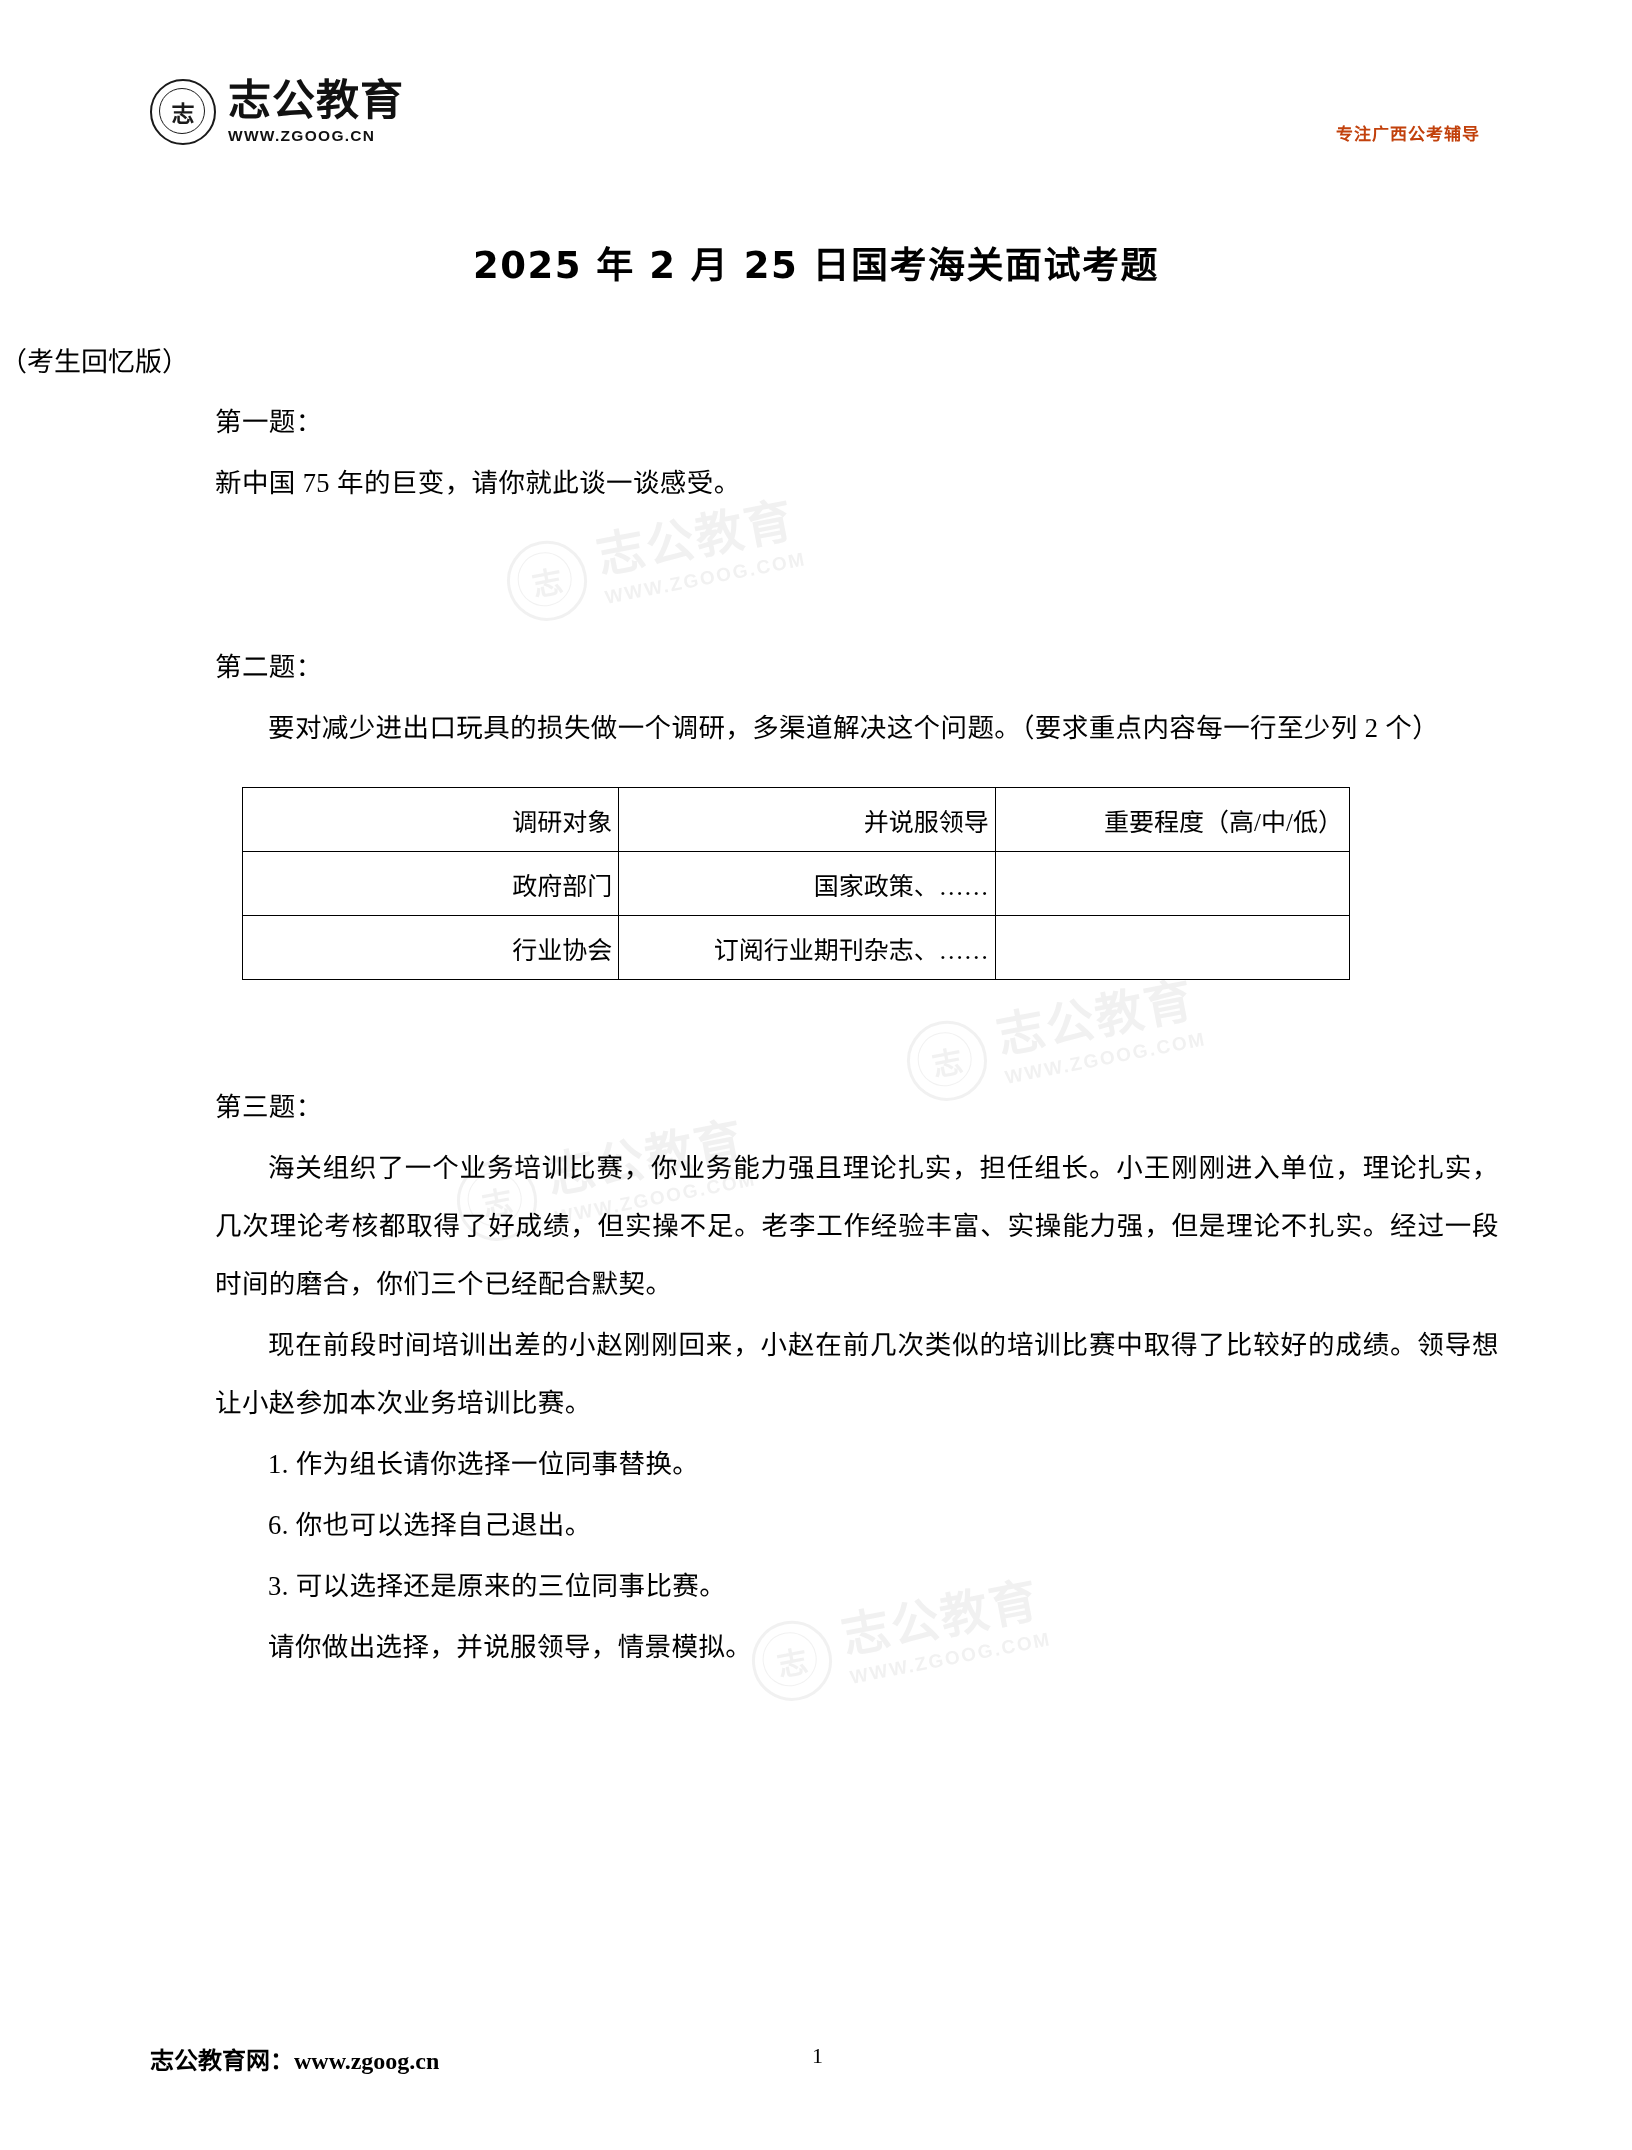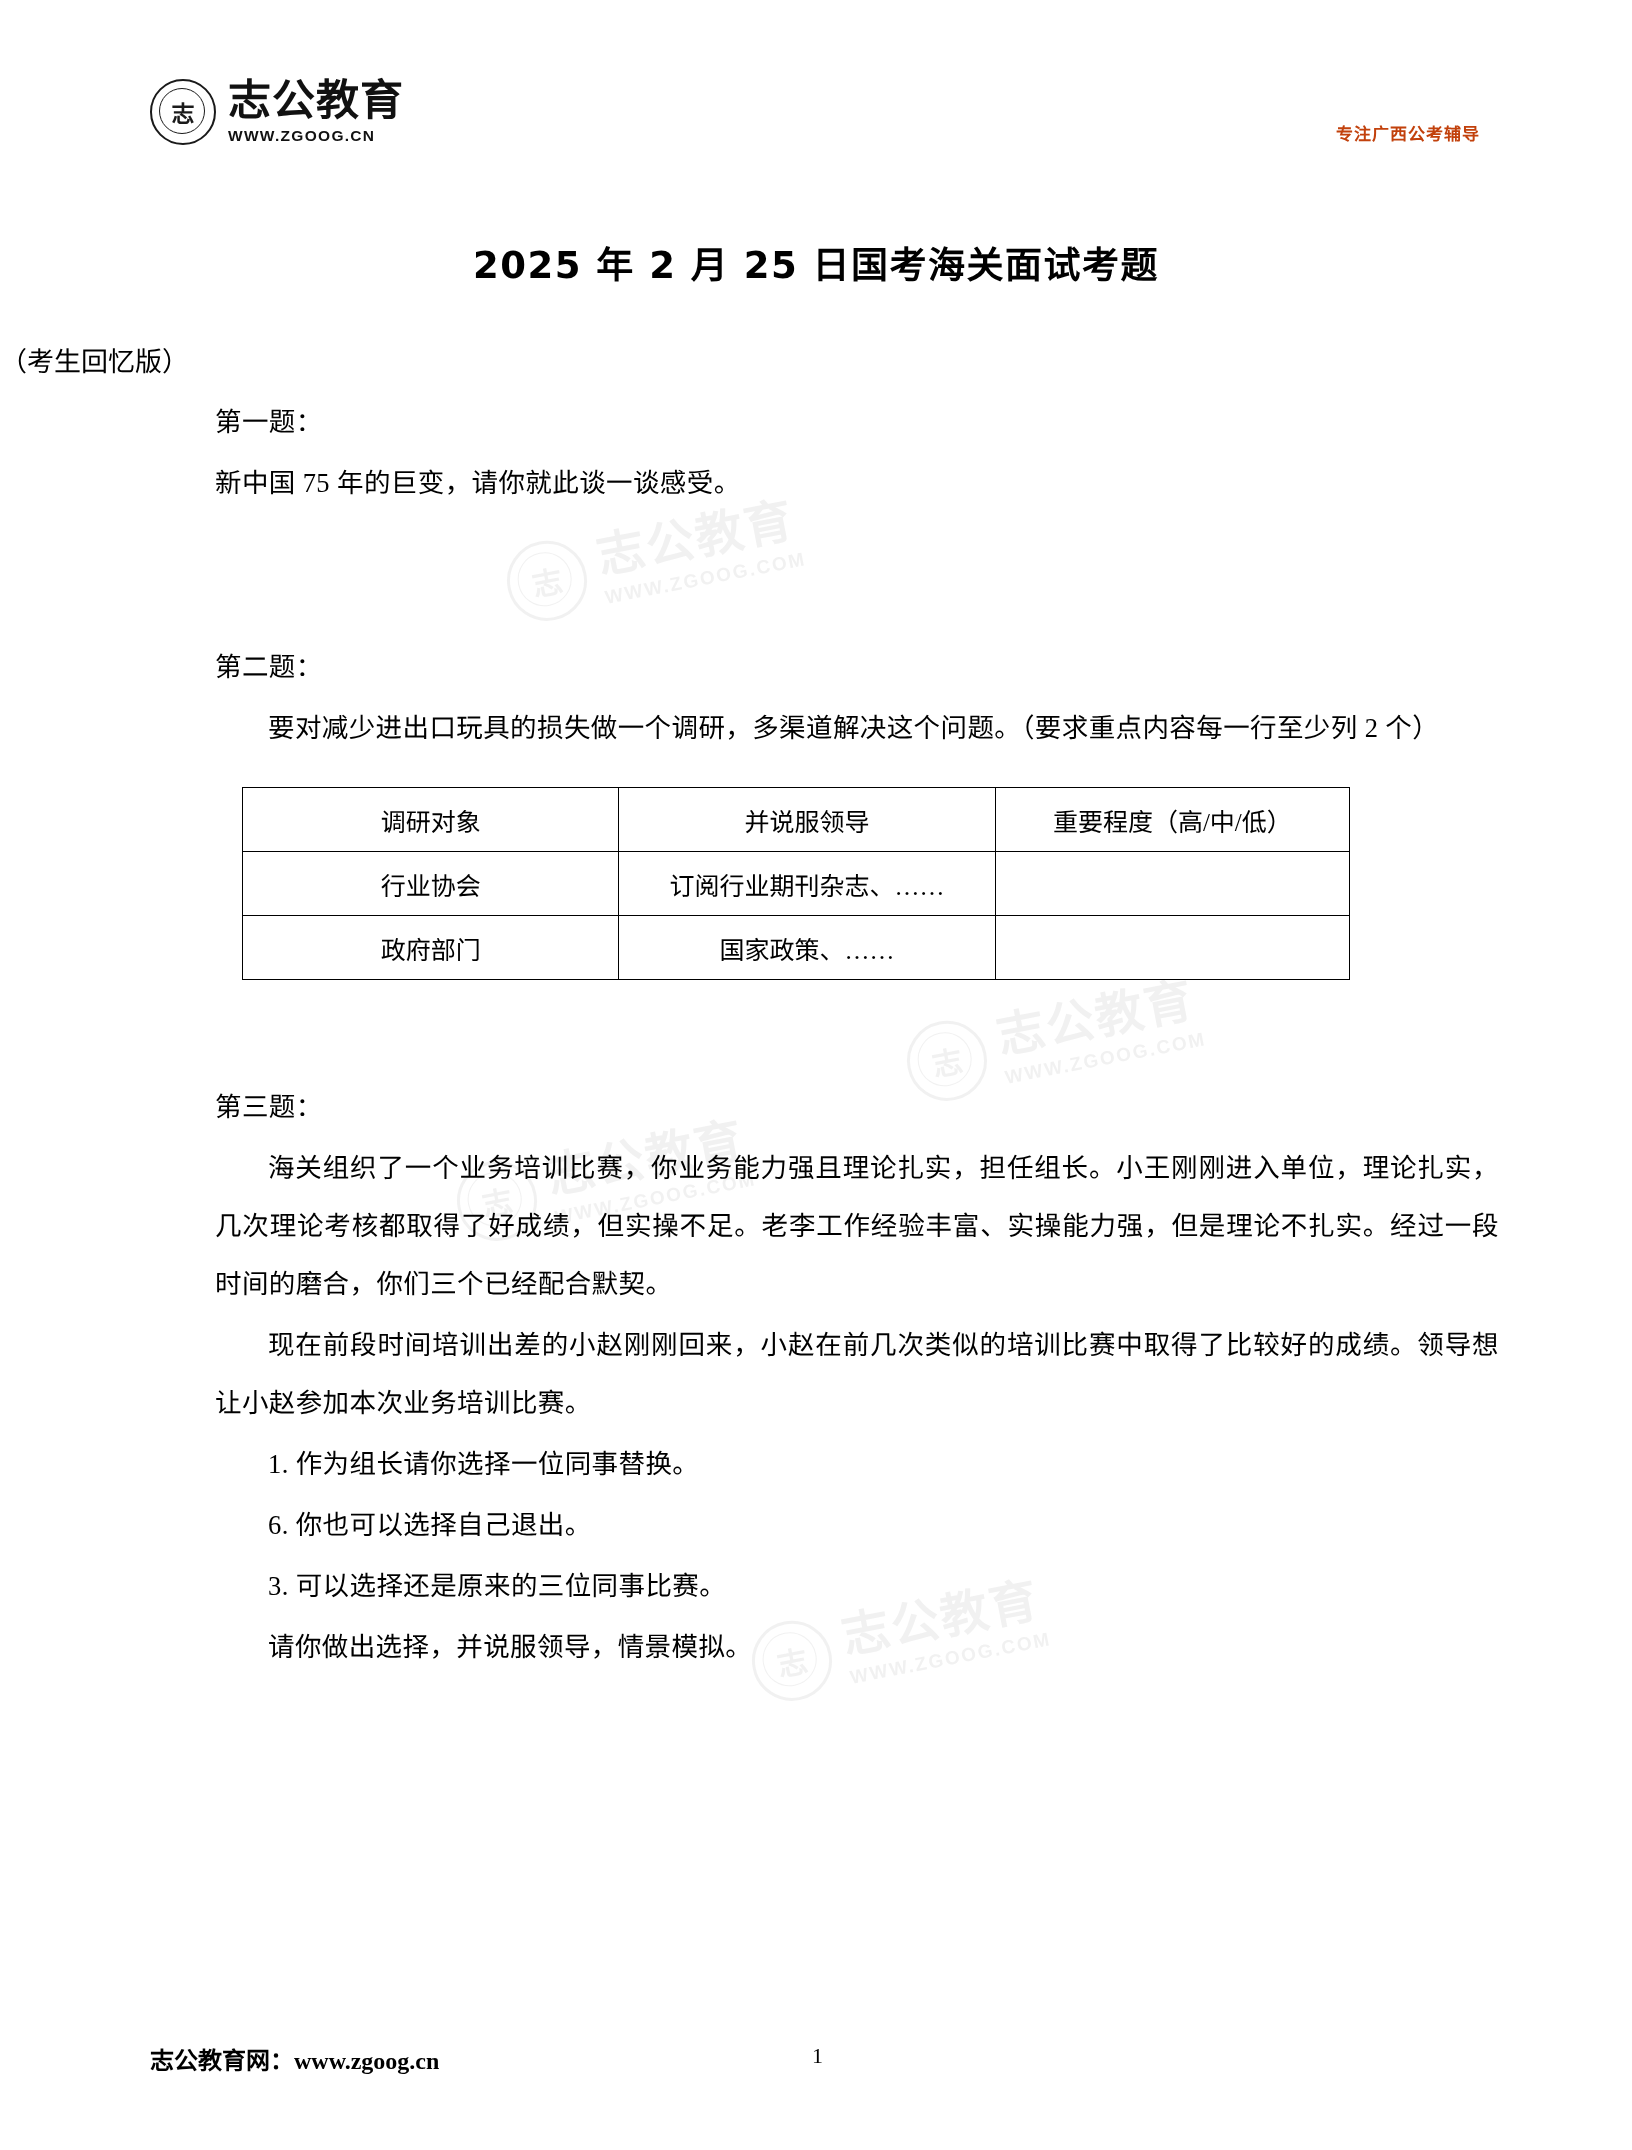--- a/index.html
+++ b/index.html
@@ -140,21 +140,21 @@
   
   .survey-table {
     border-collapse: collapse;
     margin: 30px 0 0 30px;
     width: 1108px;
     table-layout: fixed;
   }
   .survey-table td {
     border: 1.6px solid #000;
     height: 63px;
-    text-align: center;
+    text-align: right;
     vertical-align: middle;
     font-size: 25px;
     color: #000;
     padding: 0 6px;
   }
   .survey-table col.c1 { width: 34%; }
   .survey-table col.c2 { width: 34%; }
   .survey-table col.c3 { width: 32%; }
 
   
@@ -321,27 +321,27 @@
           <col class="c2">
           <col class="c3">
         </colgroup>
       <tbody>
         <tr>
           <td>调研对象</td>
           <td>并说服领导</td>
           <td>重要程度（高/中/低）</td>
         </tr>
         <tr>
-          <td>行业协会</td>
-          <td>订阅行业期刊杂志、……</td>
+          <td>政府部门</td>
+          <td>国家政策、……</td>
           <td></td>
         </tr>
         <tr>
-          <td>政府部门</td>
-          <td>国家政策、……</td>
+          <td>行业协会</td>
+          <td>订阅行业期刊杂志、……</td>
           <td></td>
         </tr>
       </tbody>
     </table>
 
     <div class="gap-lg"></div>
 
     <p>第三题：</p>
     <p class="indent">海关组织了一个业务培训比赛，你业务能力强且理论扎实，担任组长。小王刚刚进入单位，理论扎实，几次理论考核都取得了好成绩，但实操不足。老李工作经验丰富、实操能力强，但是理论不扎实。经过一段时间的磨合，你们三个已经配合默契。</p>
     <p class="indent">现在前段时间培训出差的小赵刚刚回来，小赵在前几次类似的培训比赛中取得了比较好的成绩。领导想让小赵参加本次业务培训比赛。</p>

